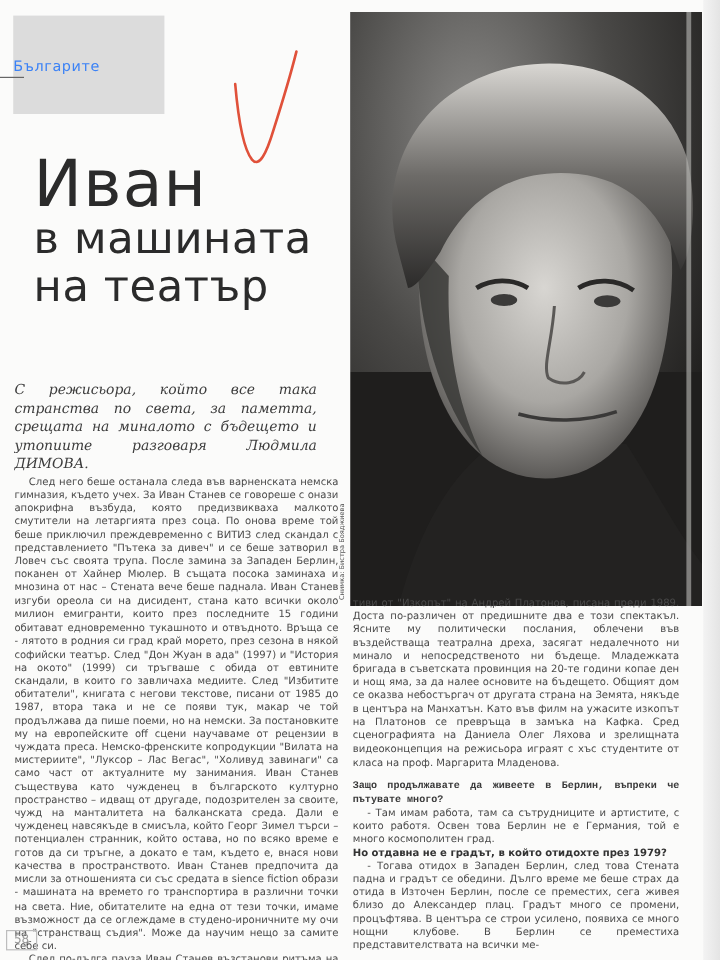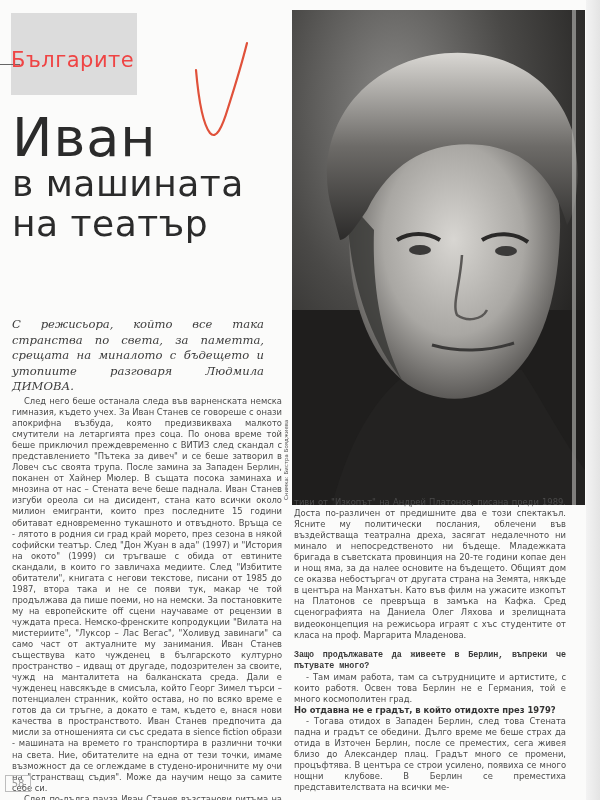--- a/index.html
+++ b/index.html
@@ -15,21 +15,21 @@
   }
   .section-tag-box {
     position:absolute; left:11px; top:13px; width:126px; height:82px;
     background:#dcdcdc;
   }
   .section-rule {
     position:absolute; left:0; top:64px; width:20px; height:1px; background:#666;
   }
   .section-tag {
     position:absolute; left:11px; top:48px;
-    font-size:21px; letter-spacing:0.5px; color:#ef4444;
+    font-size:12px; letter-spacing:0.5px; color:#3b82f6;
   }
   .check-mark {
     position:absolute; left:190px; top:38px; width:62px; height:105px;
   }
   .title {
     position:absolute; left:12px; top:112px;
     font-family:"DejaVu Sans", sans-serif;
     color:#2b2b2b; font-weight:normal;
   }
   .title .t1, .title .t2 { font-size:54px; line-height:52px; display:block; letter-spacing:1px; }
@@ -73,21 +73,21 @@
 <div class="page-edge"></div>
 
 <div class="section-tag-box"></div>
 <div class="section-rule"></div>
 <div class="section-tag">Българите</div>
 
 <svg class="check-mark" viewBox="0 0 62 105">
   <path d="M6 32 C8 55, 12 85, 20 95 C26 102, 32 90, 38 70 C45 48, 52 25, 57 5" fill="none" stroke="#e0513a" stroke-width="2.2" stroke-linecap="round"></path>
 </svg>
 
-<h1 class="title" style="margin:0;">
+<h1 class="title" style="margin:16px;">
   <span class="t1">Иван</span>
   <span class="t3">в машината</span>
   <span class="t4">на театър</span>
 </h1>
 
 <div class="lead">С режисьора, който все така странства по света, за паметта, срещата на миналото с бъдещето и утопиите разговаря Людмила ДИМОВА.</div>
 
 <div class="photo">
   <svg width="293" height="495" viewBox="0 0 293 495">
     <defs>

